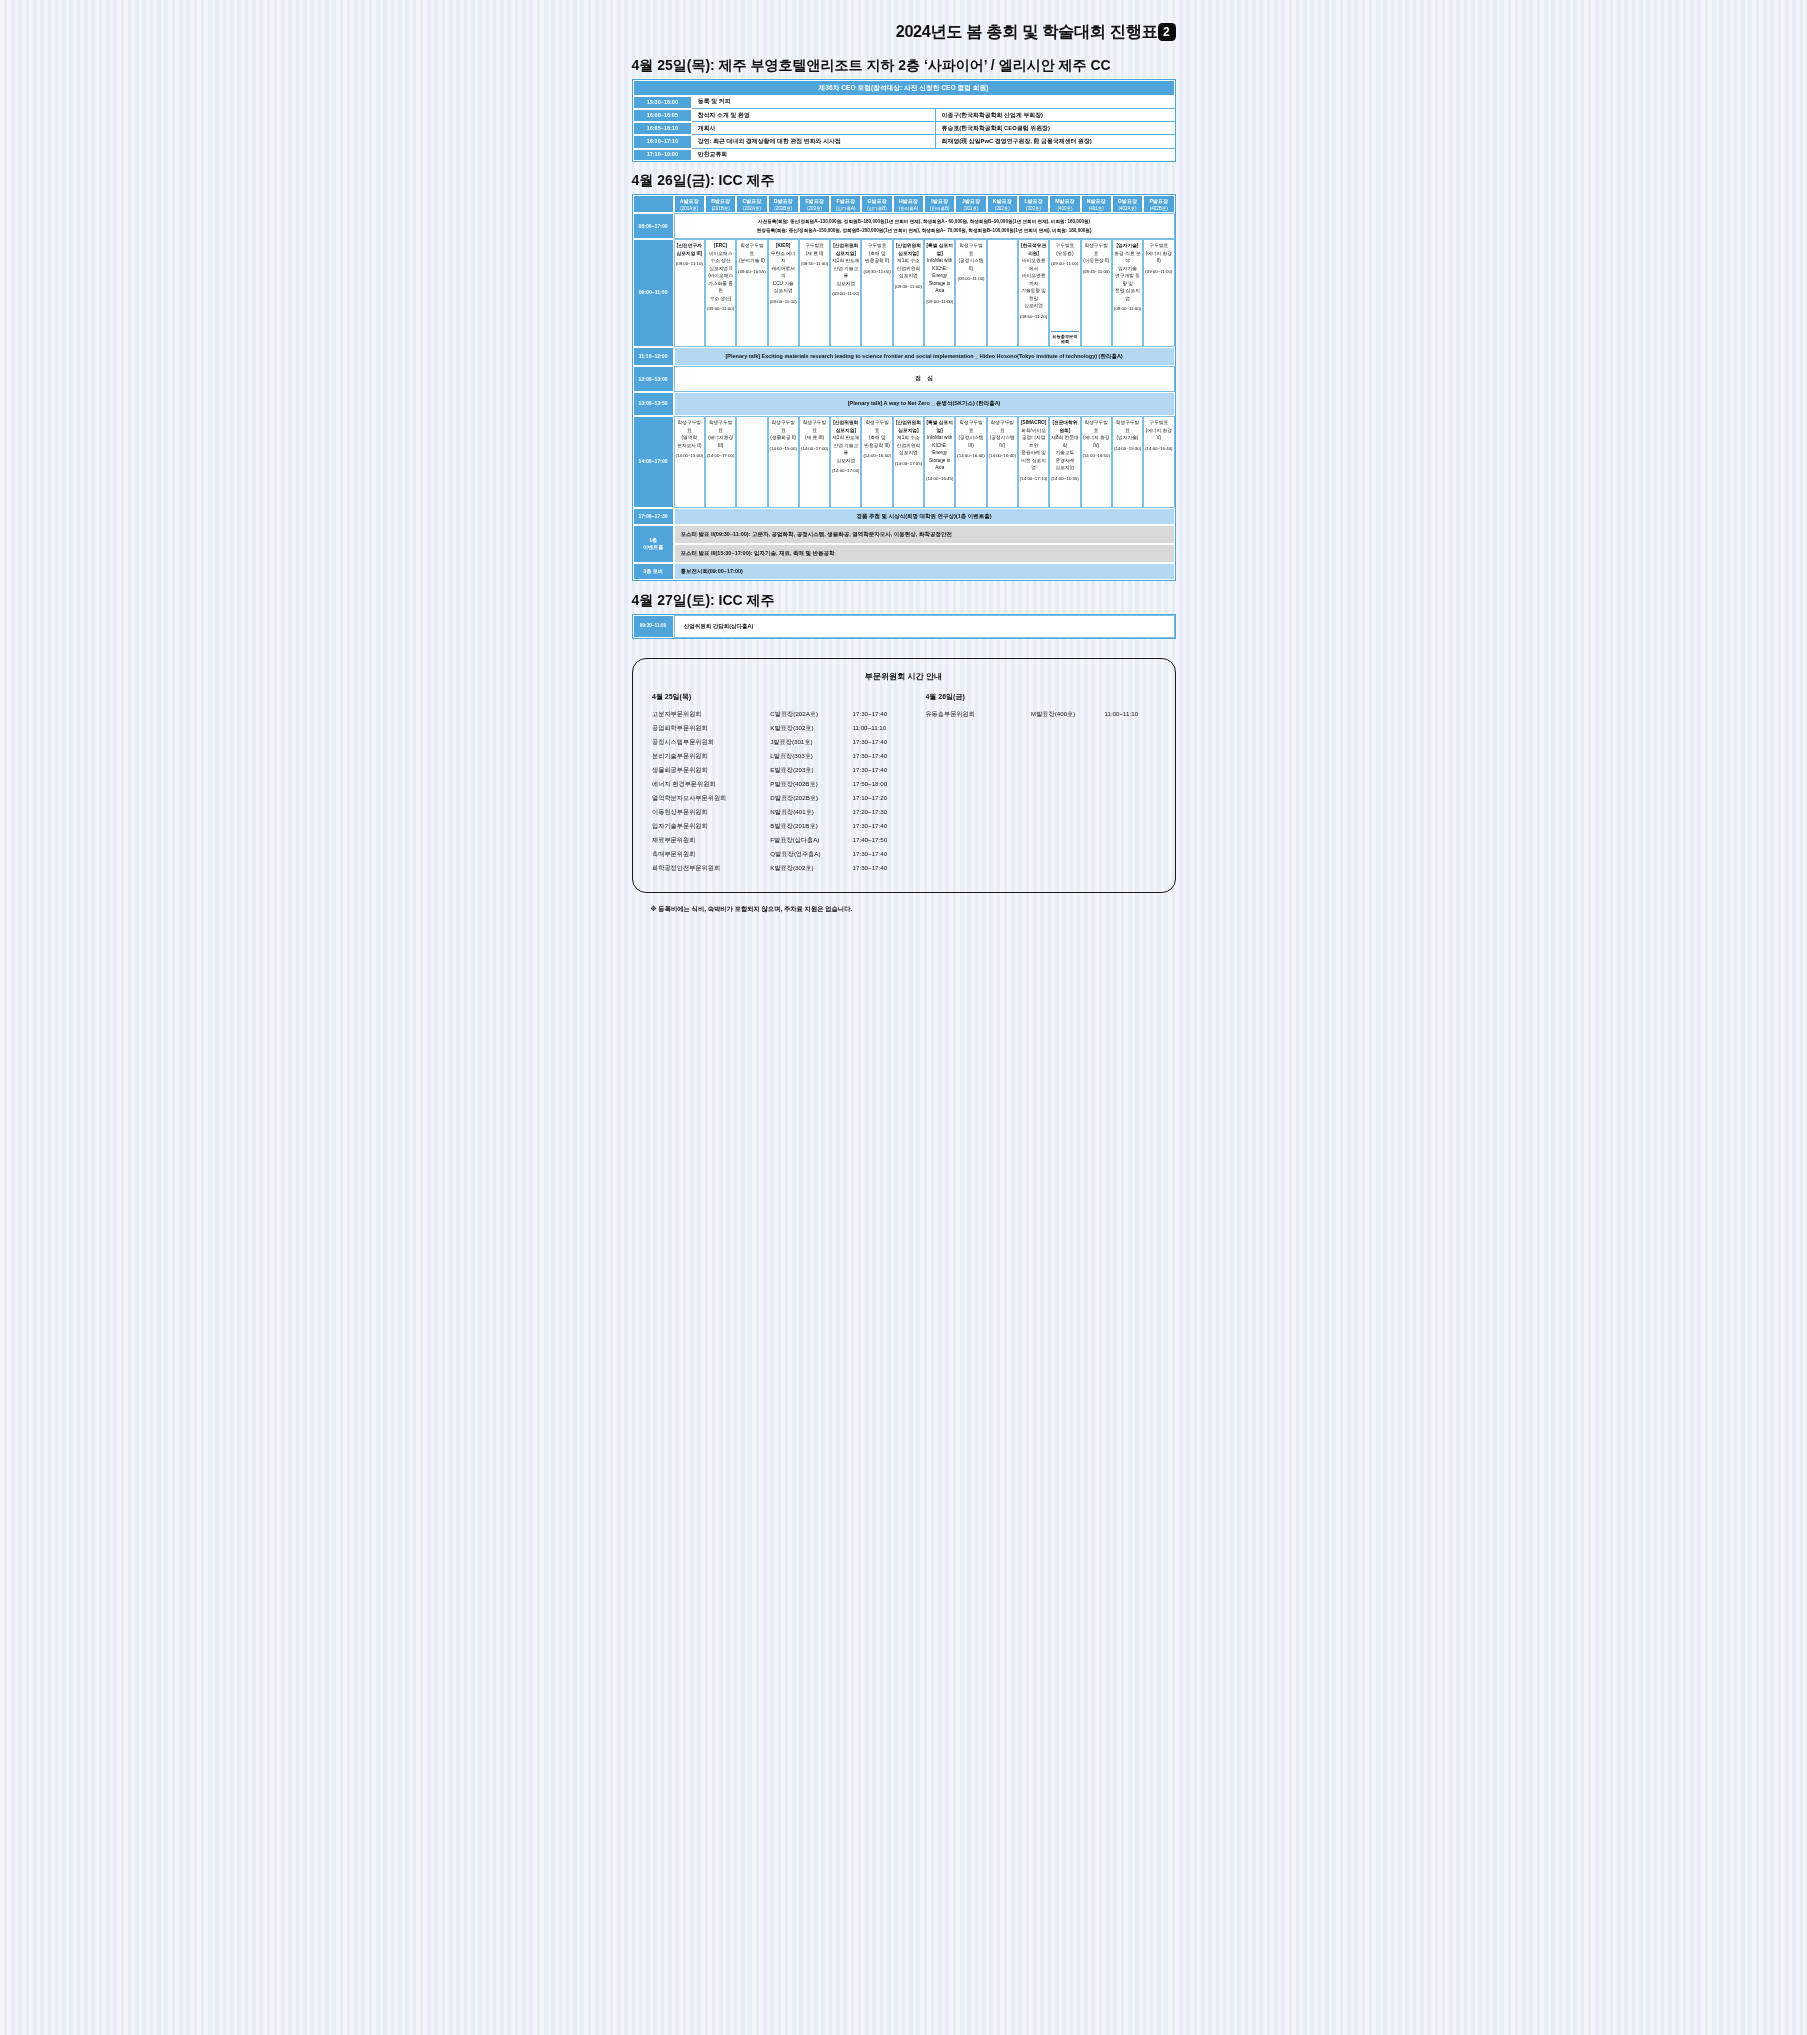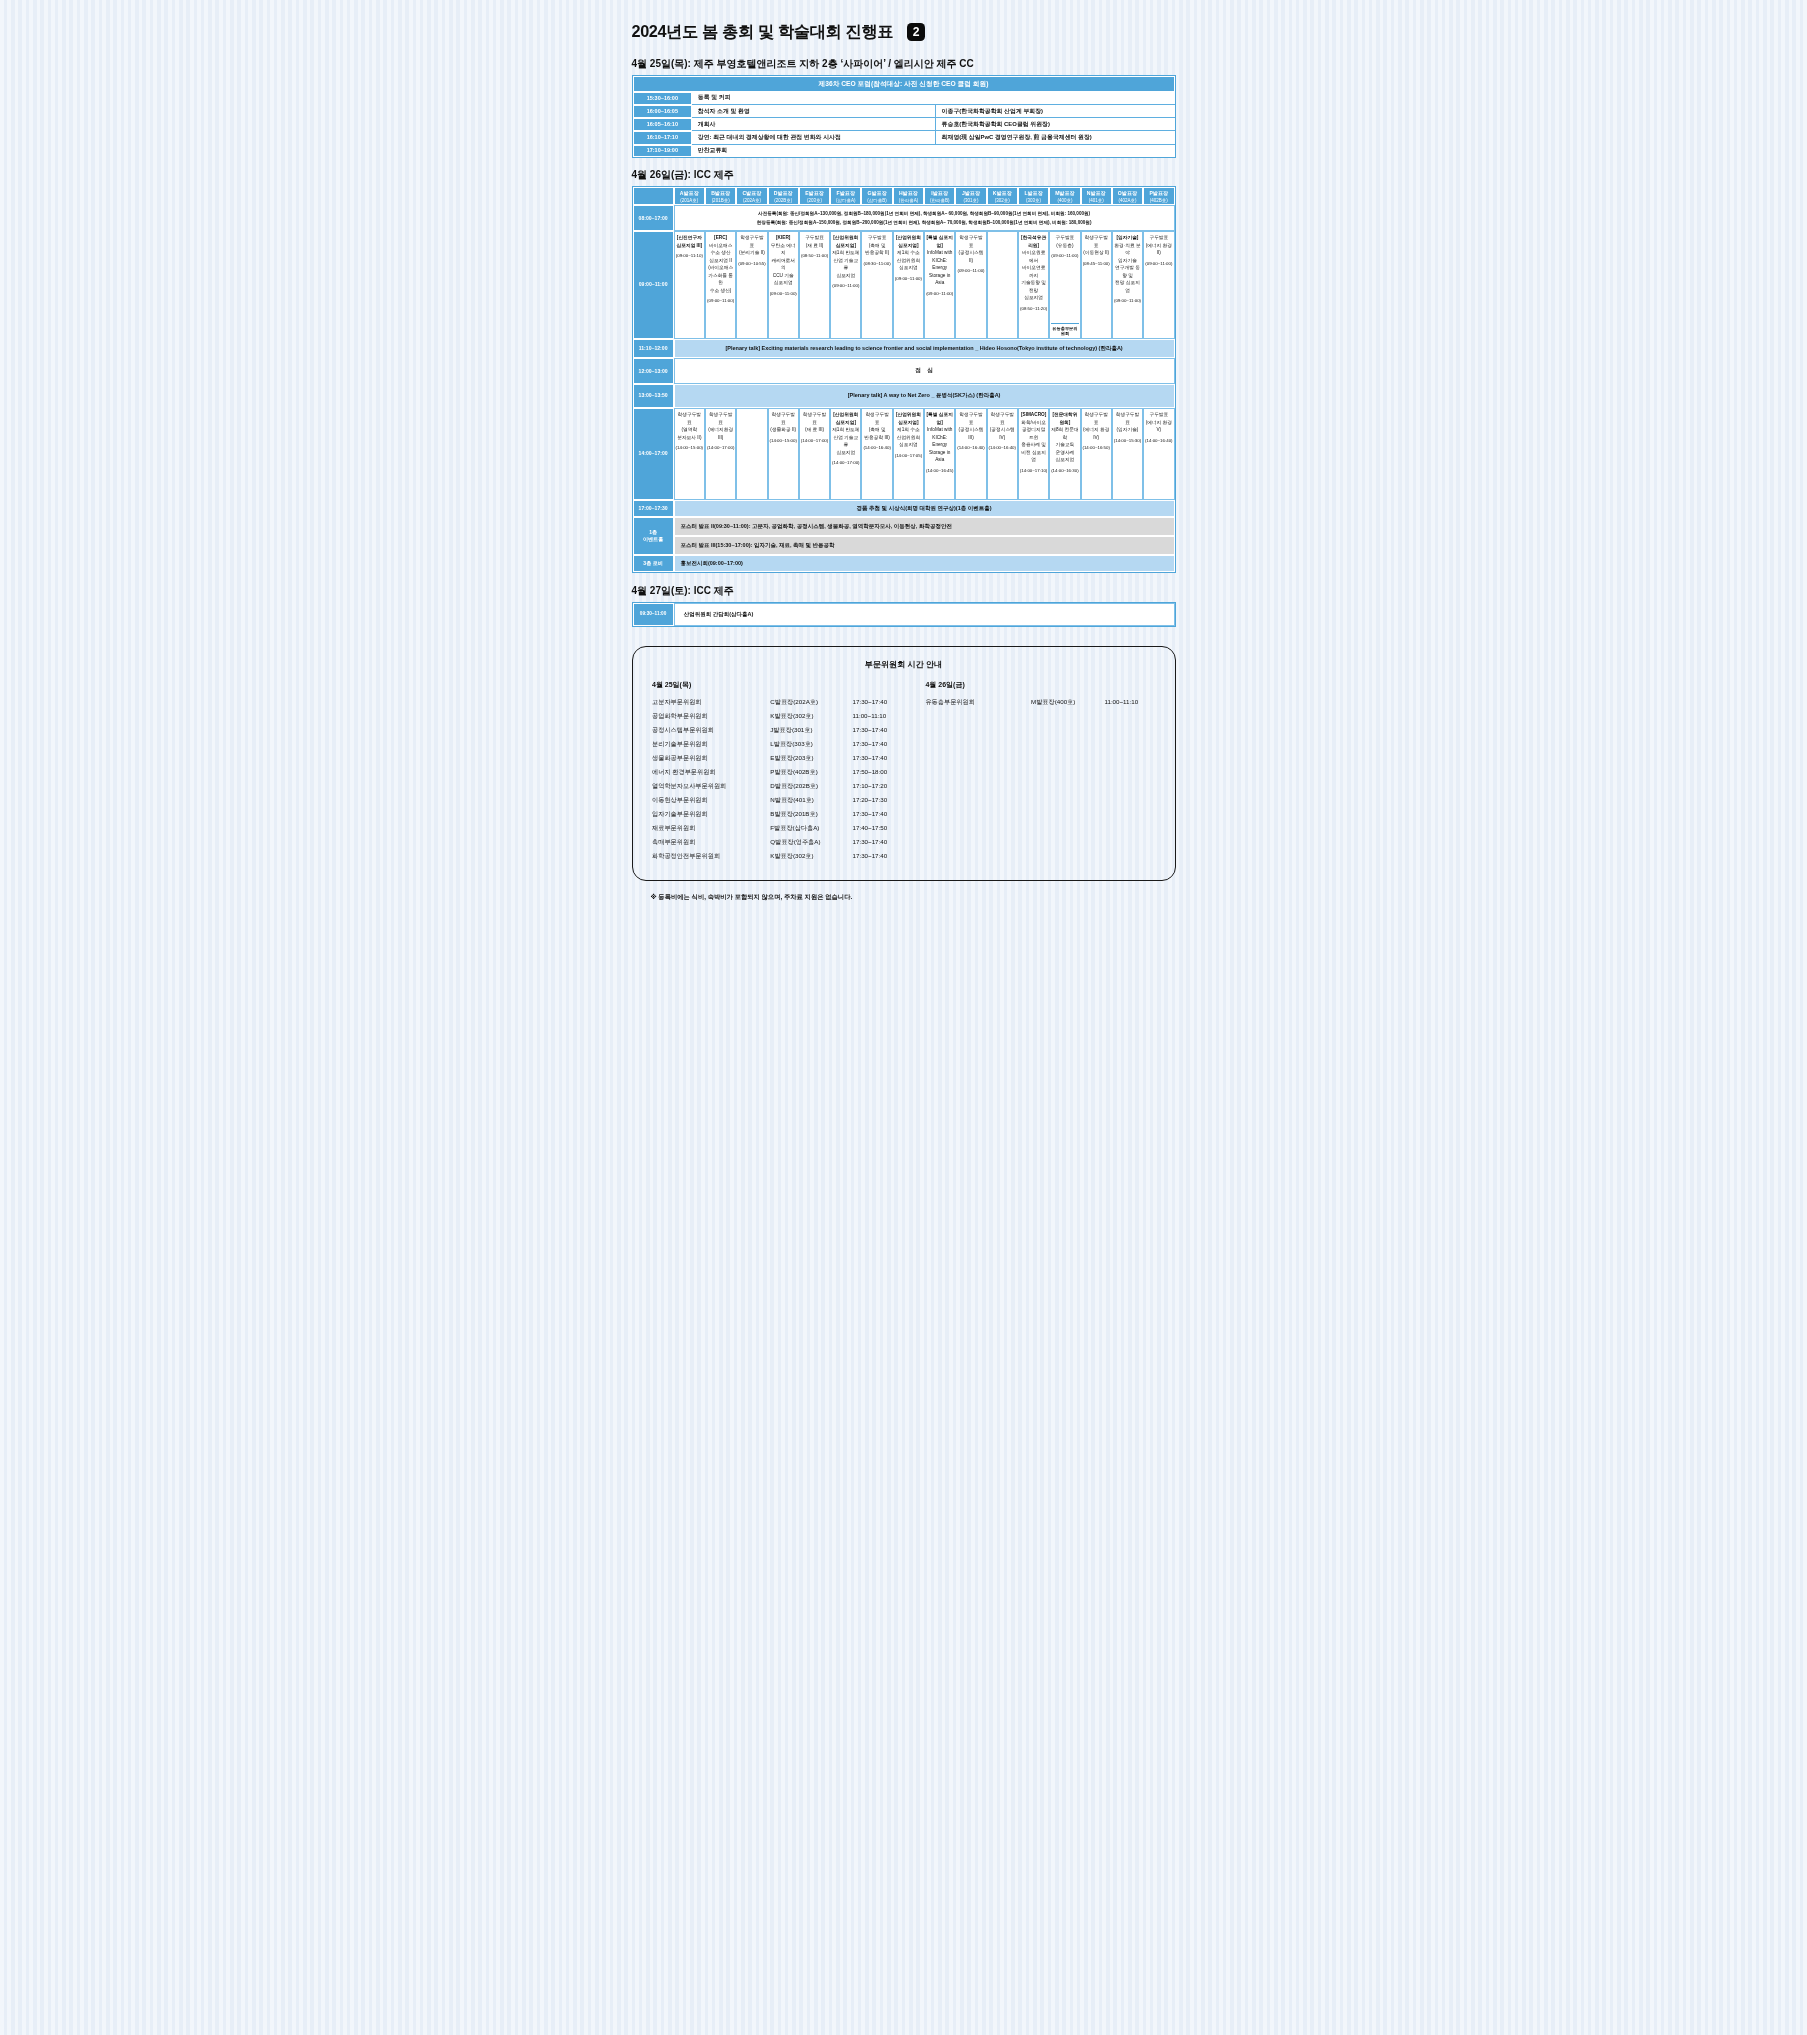--- a/index.html
+++ b/index.html
@@ -4,26 +4,26 @@
 <style>
   html,body{margin:0;padding:0;}
   body{
     background: repeating-linear-gradient(90deg,#f2f6fb 0 3.7px,#e7eef7 3.7px 7.3px);
     font-family:"Liberation Sans","DejaVu Sans",sans-serif;
     color:#111;
   }
   .page{width:602px;margin:0 auto;padding:15.5px 29px 16.3px;box-sizing:border-box;}
 
   
-  .title-row{display:flex;align-items:center;justify-content:flex-start;gap:14px;margin:5.7px 0 14px;}
+  .title-row{display:flex;align-items:center;justify-content:flex-end;gap:0;margin:5.7px 0 14px;}
   .title-row h1{margin:0;font-size:16.3px;font-weight:800;letter-spacing:-0.4px;}
   .badge{display:inline-flex;align-items:center;justify-content:center;width:18px;height:18px;
     background:#0b0b0b;color:#fff;border-radius:4.5px;font-size:12.2px;font-weight:800;}
 
-  .day-heading{font-size:10px;font-weight:800;margin:10.6px 0 4.1px;}
+  .day-heading{font-size:14px;font-weight:800;margin:10.6px 0 4.1px;}
 
   
   .frame{border:1px solid #4fa5d9;background:#fff;}
   table{width:100%;border-collapse:separate;border-spacing:0;table-layout:fixed;}
   td{box-sizing:border-box;}
 
   
   table.ceo td.hdr{background:#4fa5d9;color:#fff;font-size:6.7px;font-weight:700;text-align:center;
     height:15.5px;vertical-align:middle;border:1px solid #fff;}
   table.ceo td.tcell{background:#4fa5d9;color:#fff;font-size:5.5px;font-weight:700;text-align:center;

